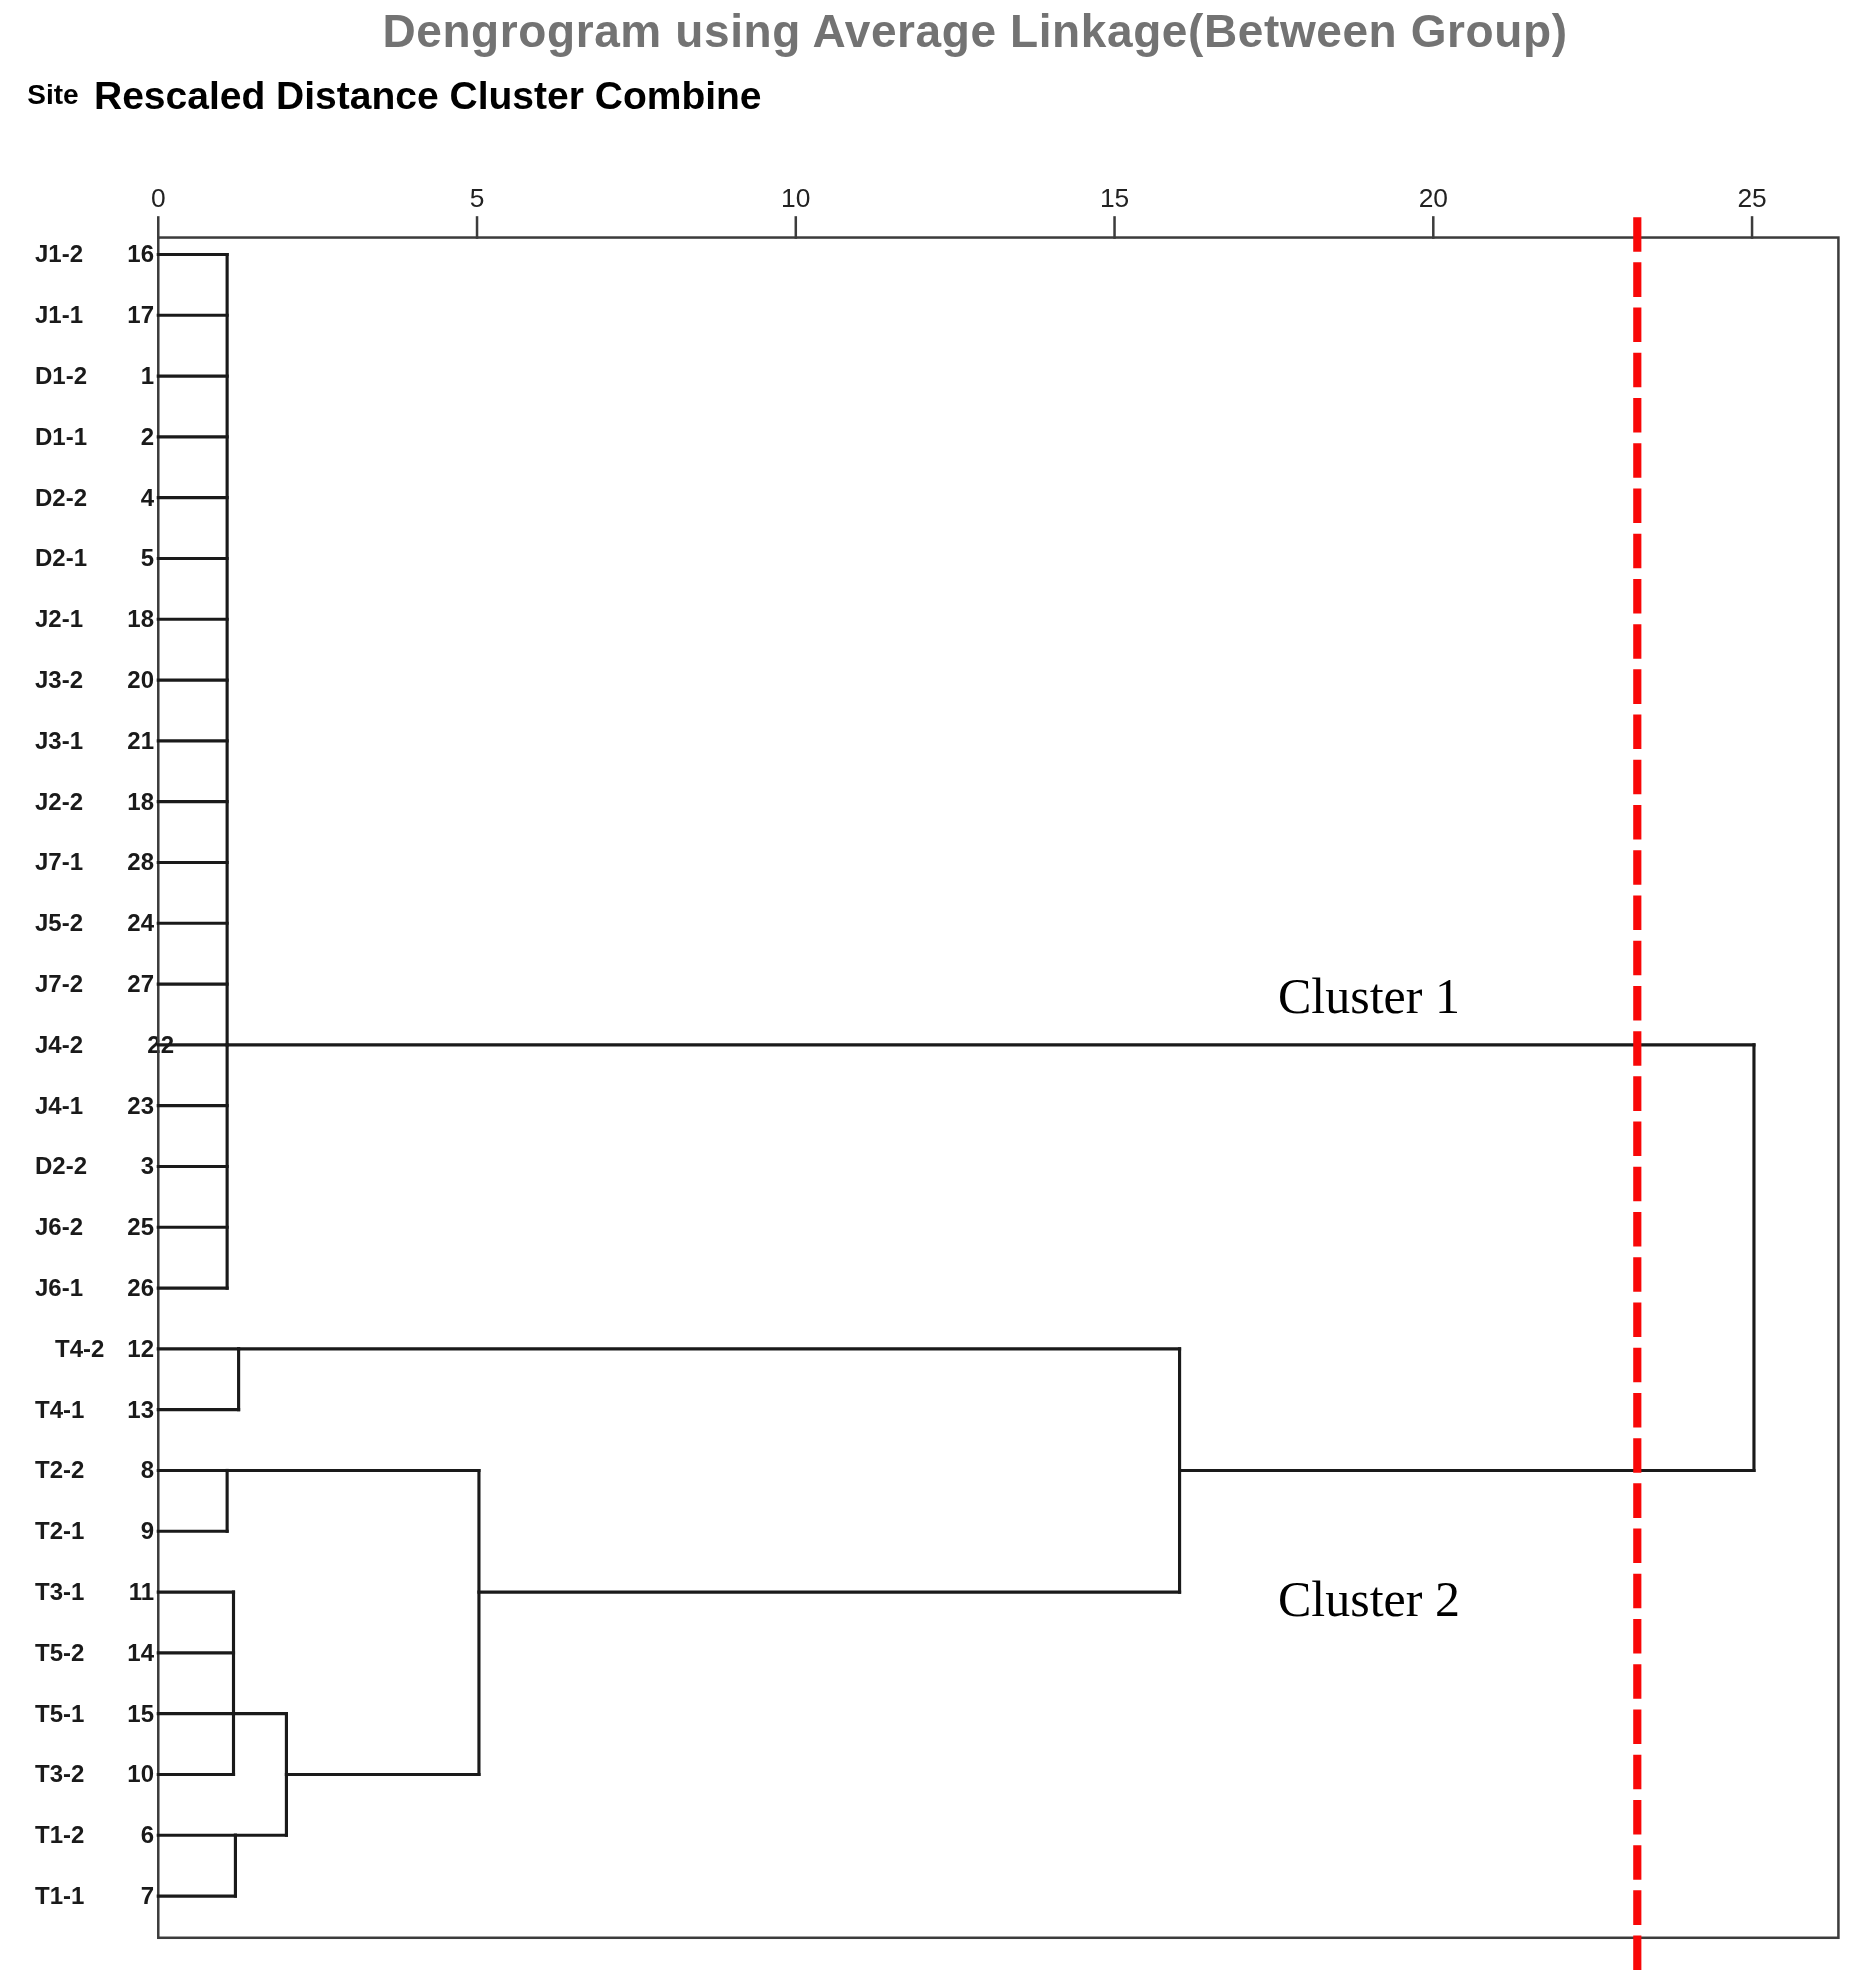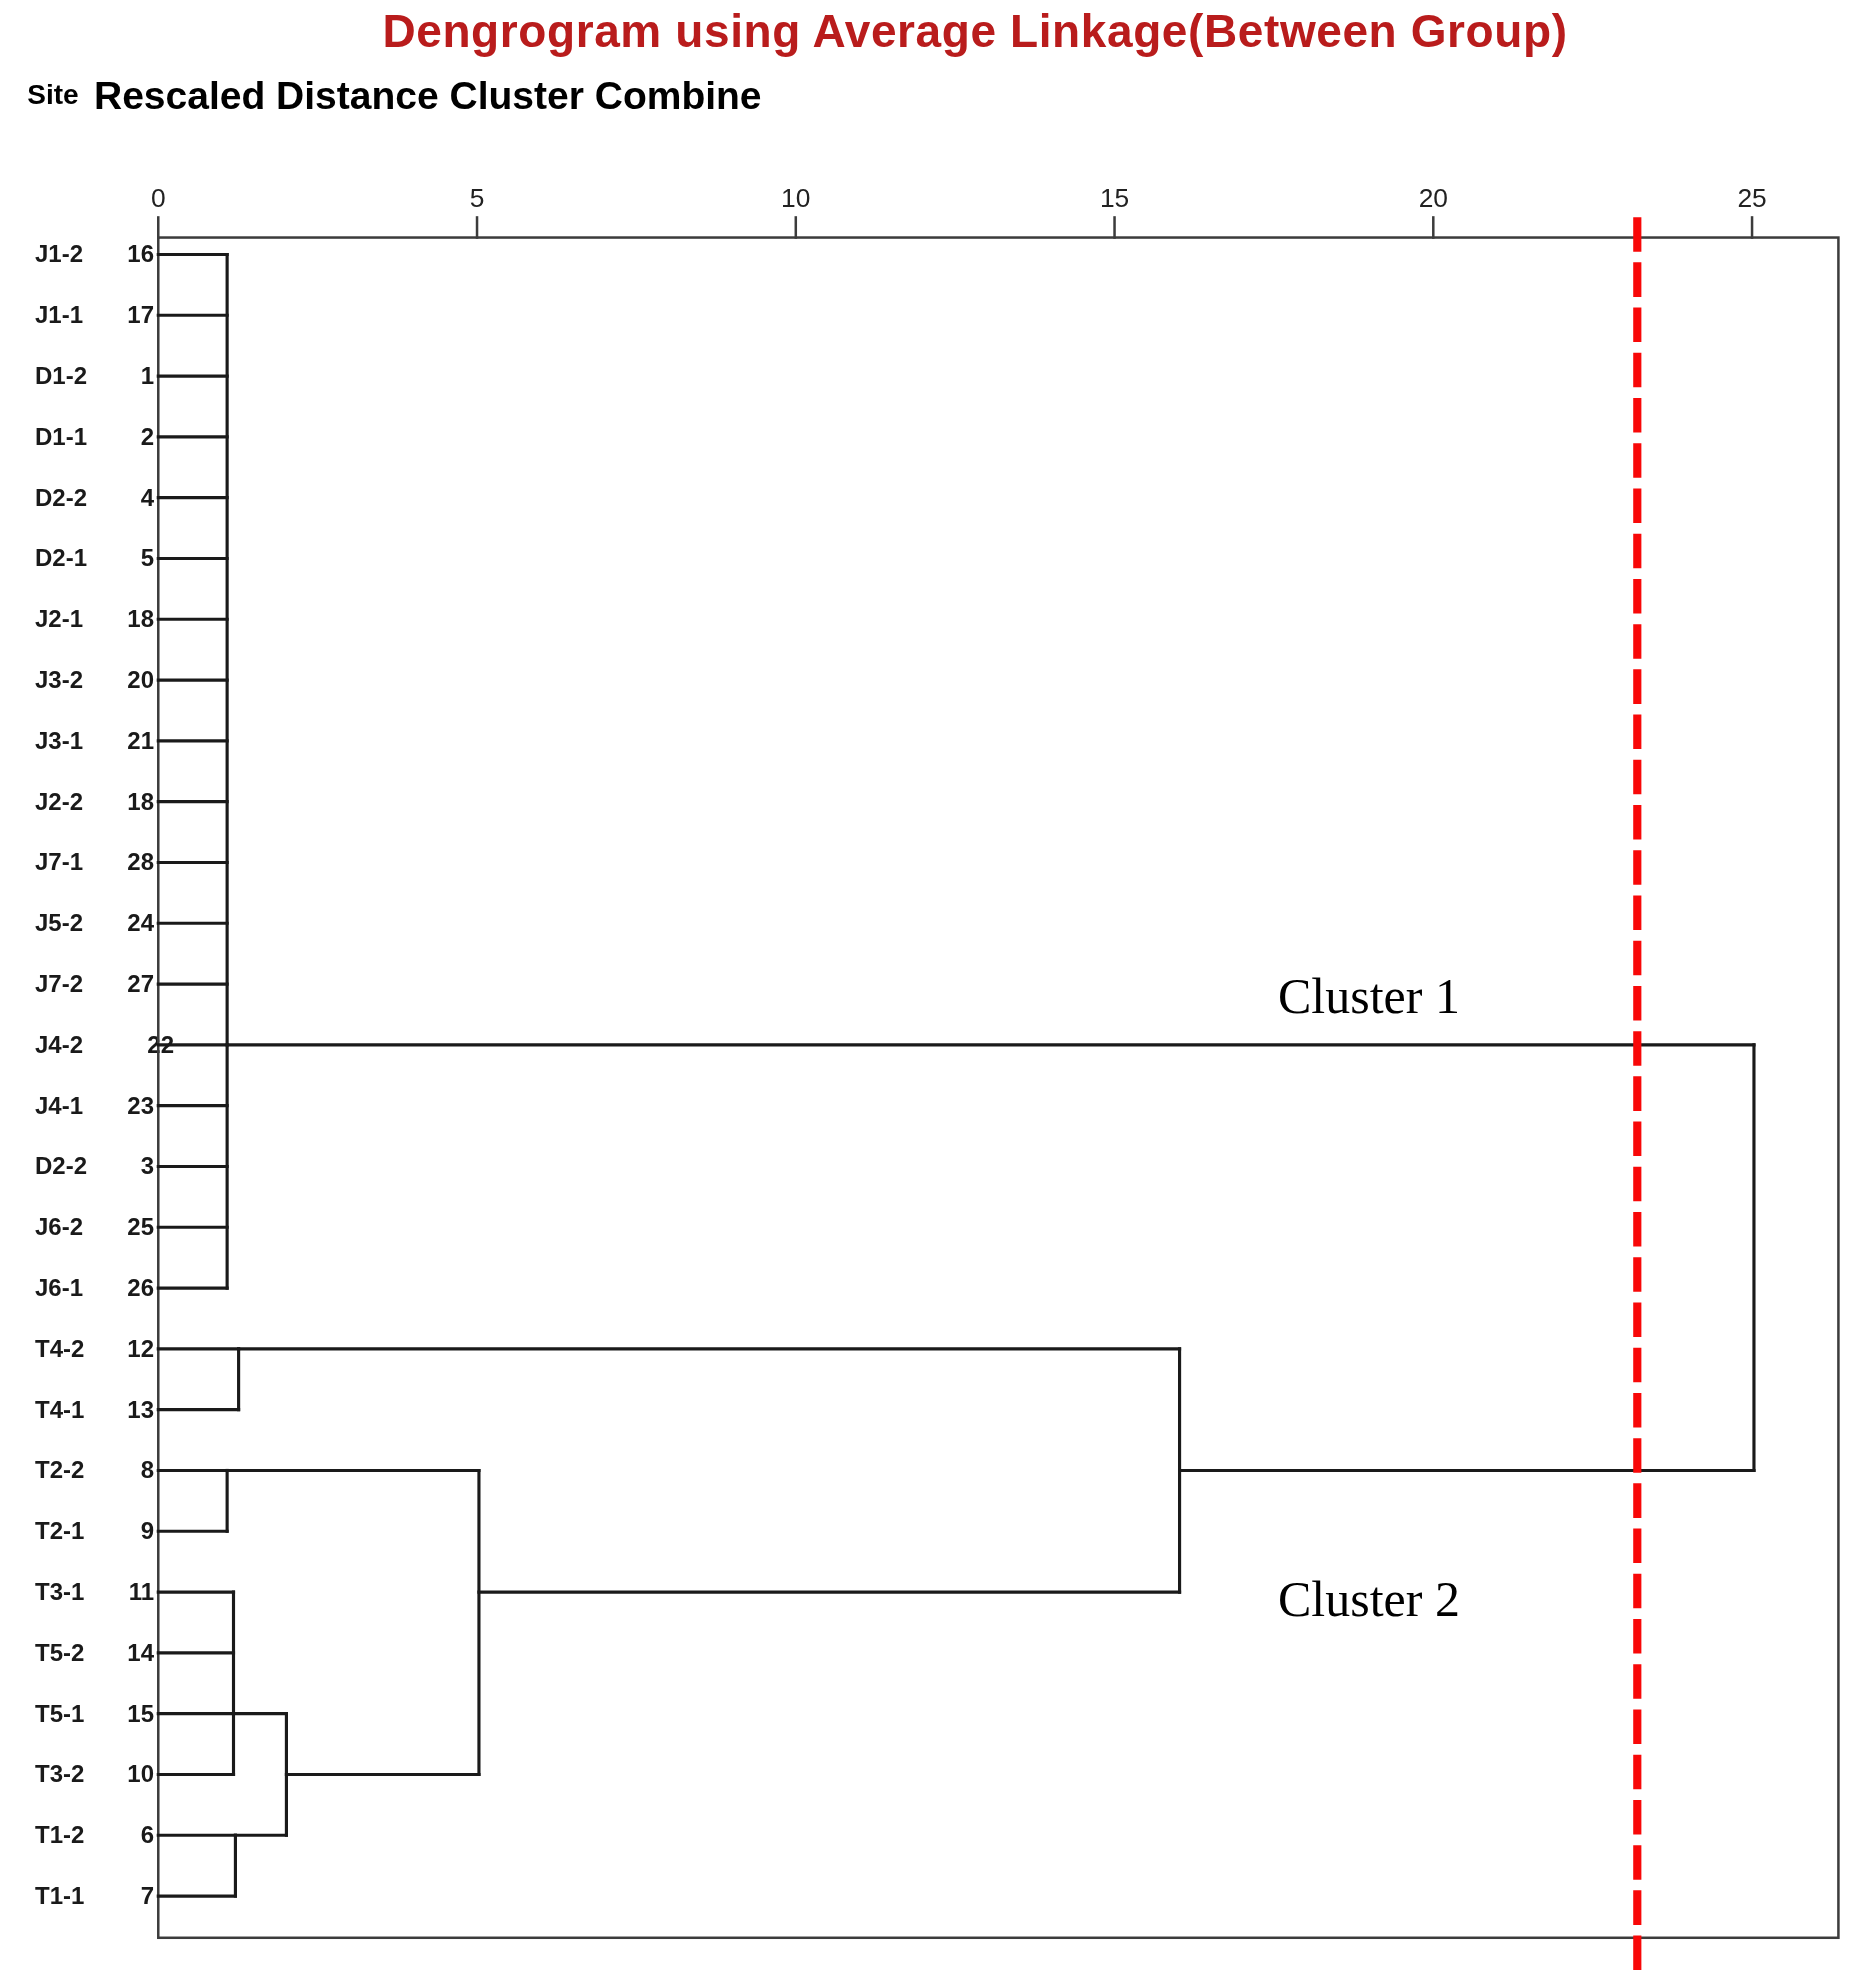--- a/index.html
+++ b/index.html
@@ -6,21 +6,21 @@
   #canvas{
     position:relative;
     width:1856px;height:1985px;
     background:#ffffff;
     font-family:"Liberation Sans",sans-serif;
     overflow:hidden;
   }
   .title{
     position:absolute;top:3.8px;left:94px;right:0;
     text-align:center;
-    font-size:46px;font-weight:bold;color:#b91c1c;
+    font-size:46px;font-weight:bold;color:#737373;
     letter-spacing:0.6px;
     white-space:nowrap;
   }
   .subtitle{
     position:absolute;top:74px;left:94px;right:0;
     font-size:39px;font-weight:bold;color:#000;
     white-space:nowrap;
   }
   .site-header{
     position:absolute;left:11.3px;top:79px;
@@ -86,21 +86,21 @@
       <div class="leaf-label" style="top: 1030px;">J4-2</div>
       <div class="leaf-number" style="top: 1030px; padding-left: 20px;">22</div>
       <div class="leaf-label" style="top: 1091px;">J4-1</div>
       <div class="leaf-number" style="top: 1091px;">23</div>
       <div class="leaf-label" style="top: 1151px;">D2-2</div>
       <div class="leaf-number" style="top: 1151px;">3</div>
       <div class="leaf-label" style="top: 1212px;">J6-2</div>
       <div class="leaf-number" style="top: 1212px;">25</div>
       <div class="leaf-label" style="top: 1273px;">J6-1</div>
       <div class="leaf-number" style="top: 1273px;">26</div>
-      <div class="leaf-label" style="top: 1334px;">T4-2</div>
+      <div class="leaf-label" style="top: 1334px; margin-left: 20px;">T4-2</div>
       <div class="leaf-number" style="top: 1334px;">12</div>
       <div class="leaf-label" style="top: 1395px;">T4-1</div>
       <div class="leaf-number" style="top: 1395px;">13</div>
       <div class="leaf-label" style="top: 1455px;">T2-2</div>
       <div class="leaf-number" style="top: 1455px;">8</div>
       <div class="leaf-label" style="top: 1516px;">T2-1</div>
       <div class="leaf-number" style="top: 1516px;">9</div>
       <div class="leaf-label" style="top: 1577px;">T3-1</div>
       <div class="leaf-number" style="top: 1577px;">11</div>
       <div class="leaf-label" style="top: 1638px;">T5-2</div>

